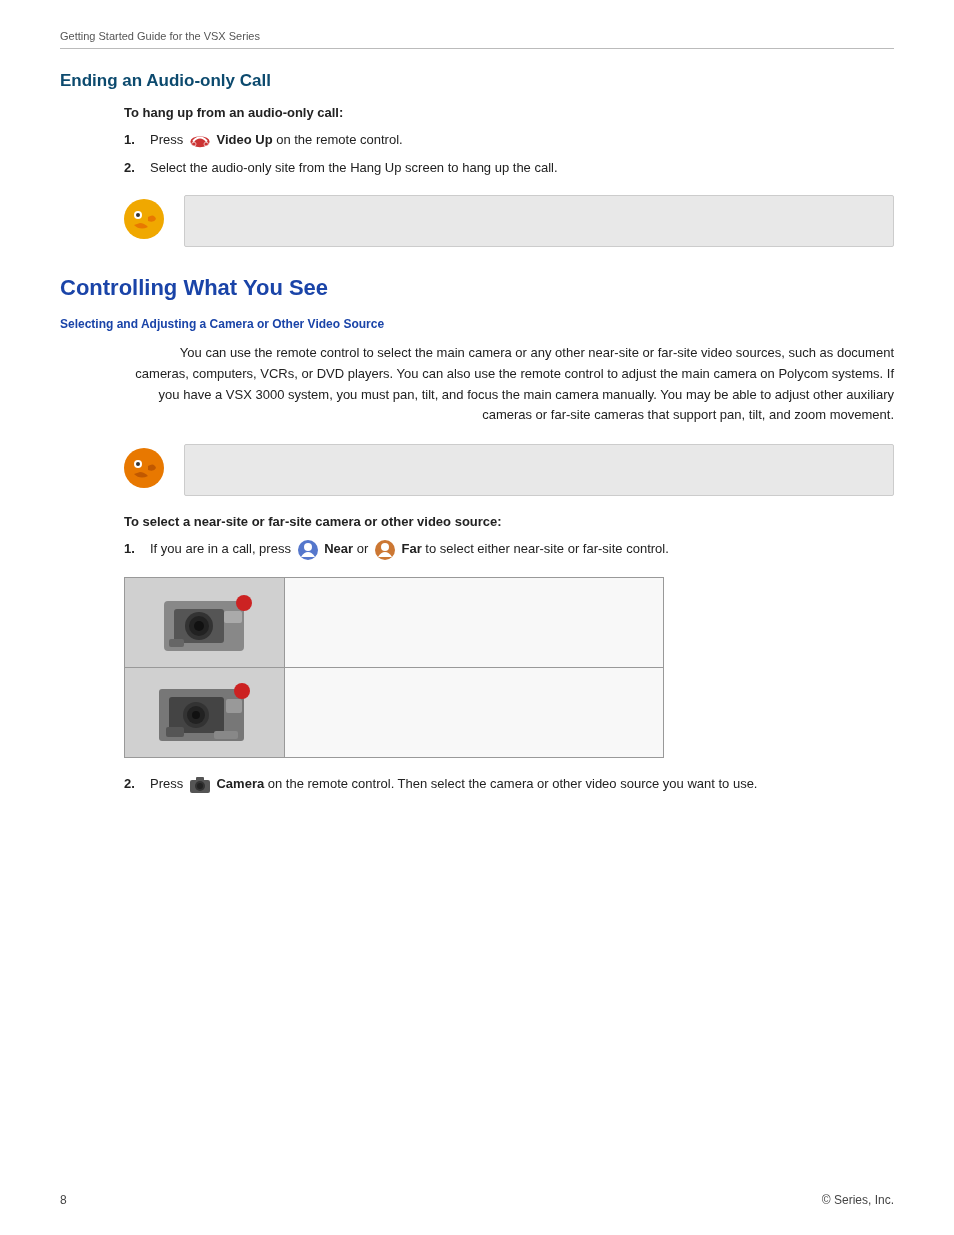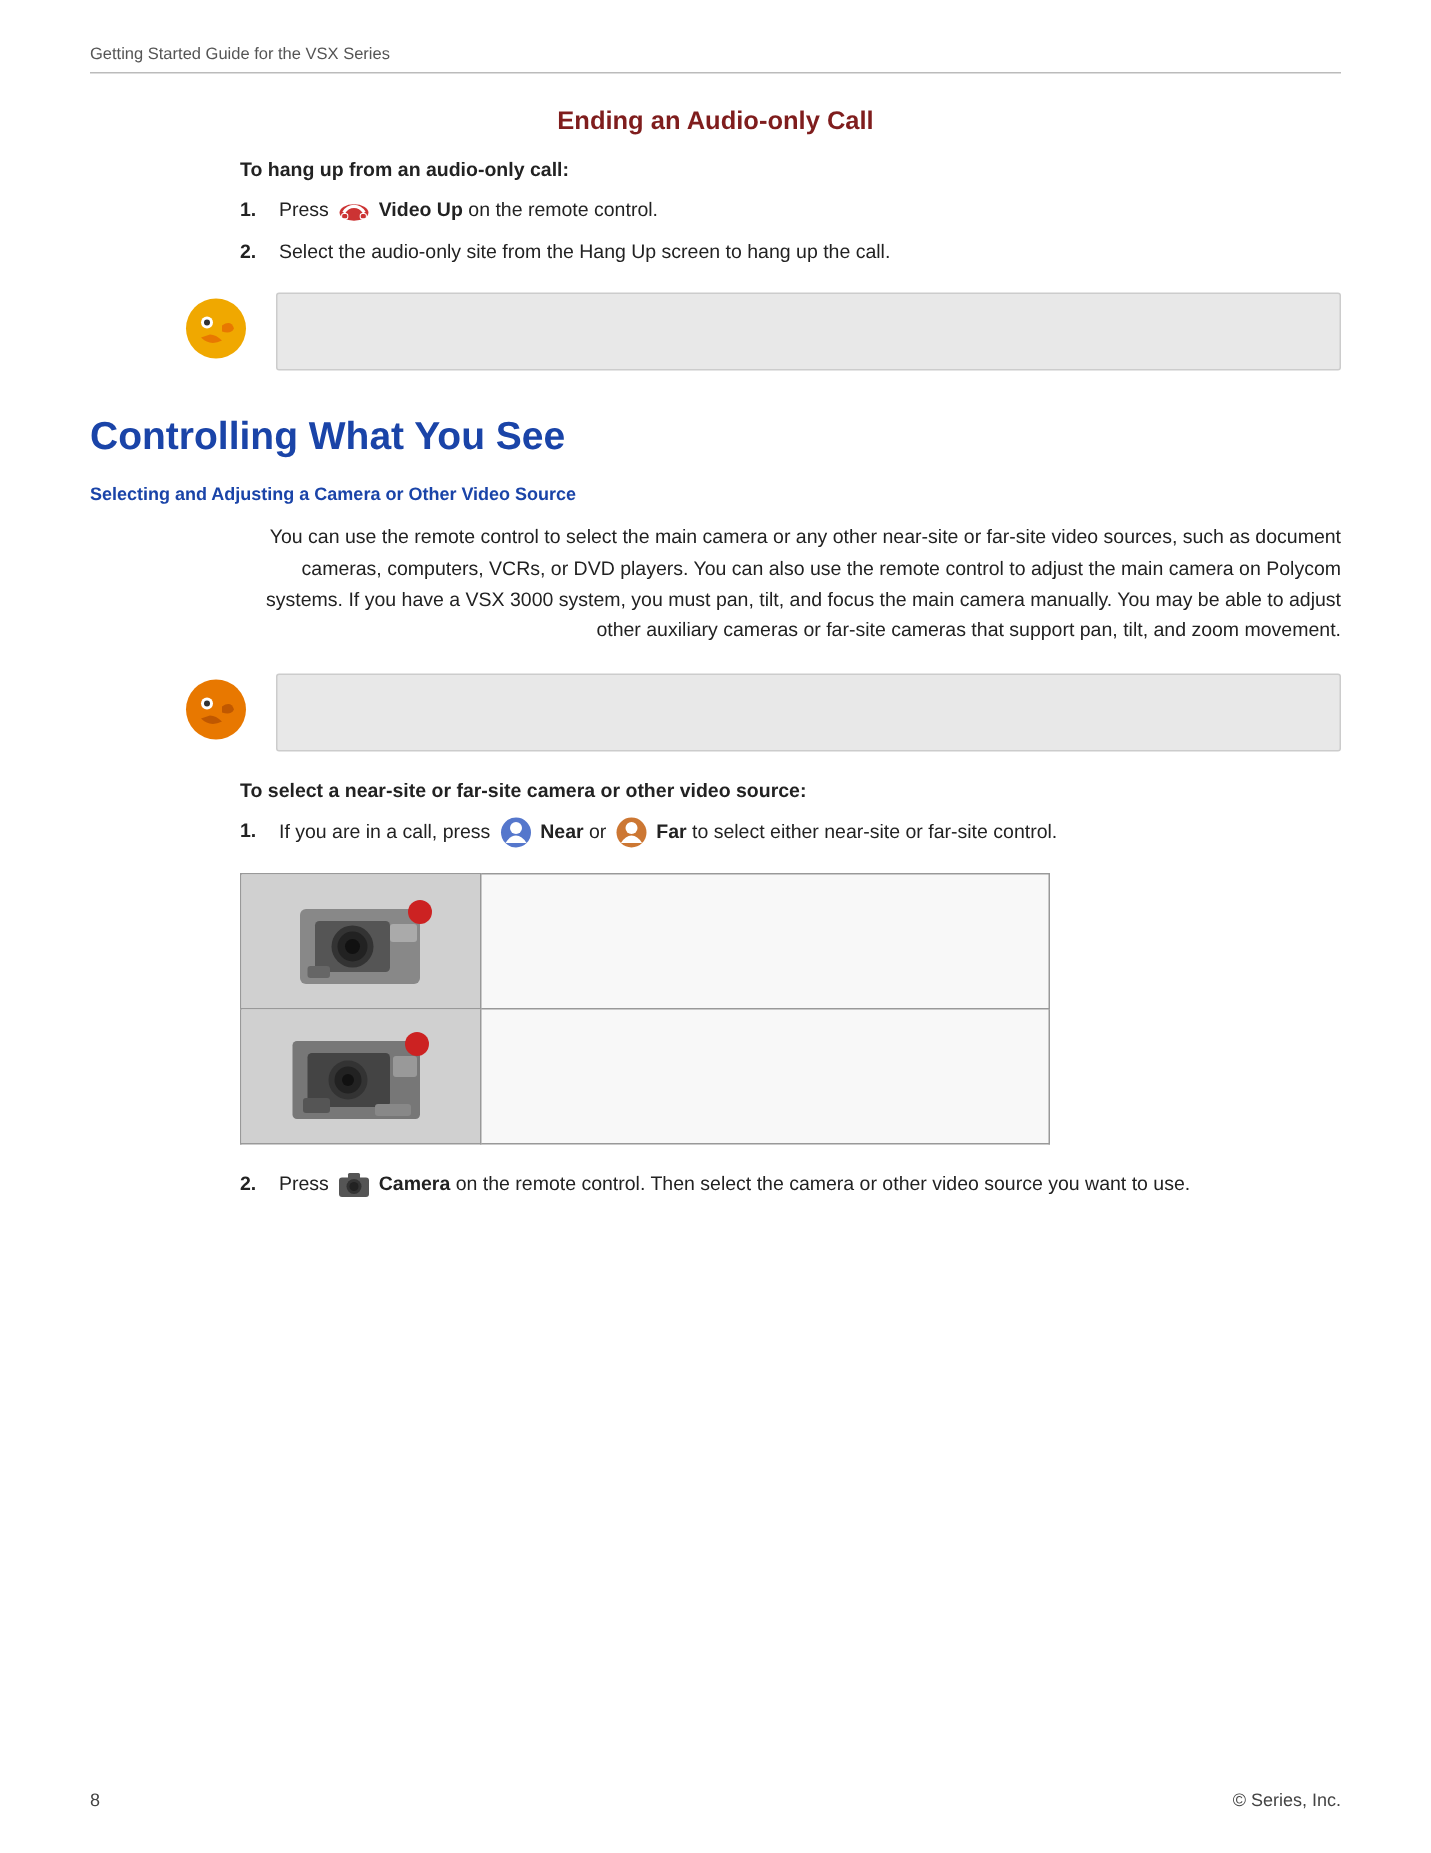--- a/index.html
+++ b/index.html
@@ -28,43 +28,42 @@
     .header-divider {
       border: none;
       border-top: 1px solid #bbb;
       margin-bottom: 22px;
     }
 
     
     .section-heading {
       font-size: 17px;
       font-weight: bold;
-      color: #7f1d1d;
+      color: #0c4a6e;
       margin-bottom: 14px;
-      text-align: center;
     }
 
     .subsection-heading {
       font-size: 12px;
       font-weight: bold;
       color: #1a44a8;
       margin-bottom: 12px;
     }
 
     .chapter-heading {
-      font-size: 26px;
+      font-size: 22px;
       font-weight: bold;
       color: #1a44a8;
       margin-bottom: 16px;
       margin-top: 28px;
     }
 
     
     .content-indent {
-      margin-left: 100px;
+      margin-left: 64px;
     }
 
     .instruction-label {
       font-weight: bold;
       font-size: 13px;
       margin-bottom: 10px;
     }
 
     .numbered-list {
       list-style: none;

